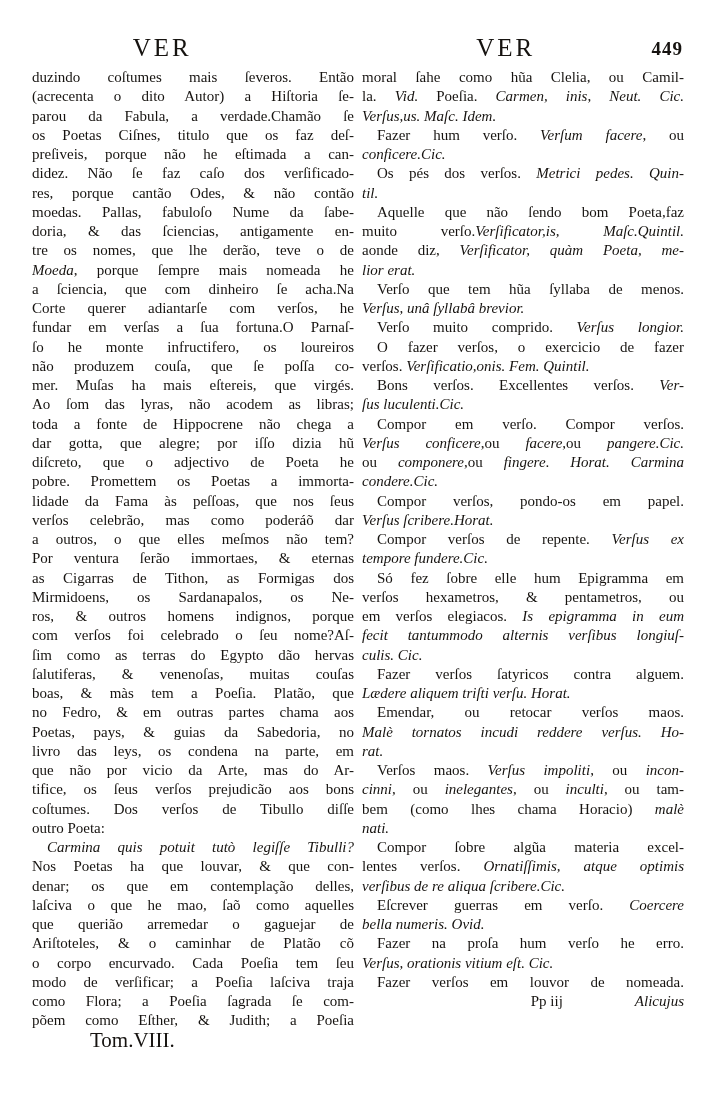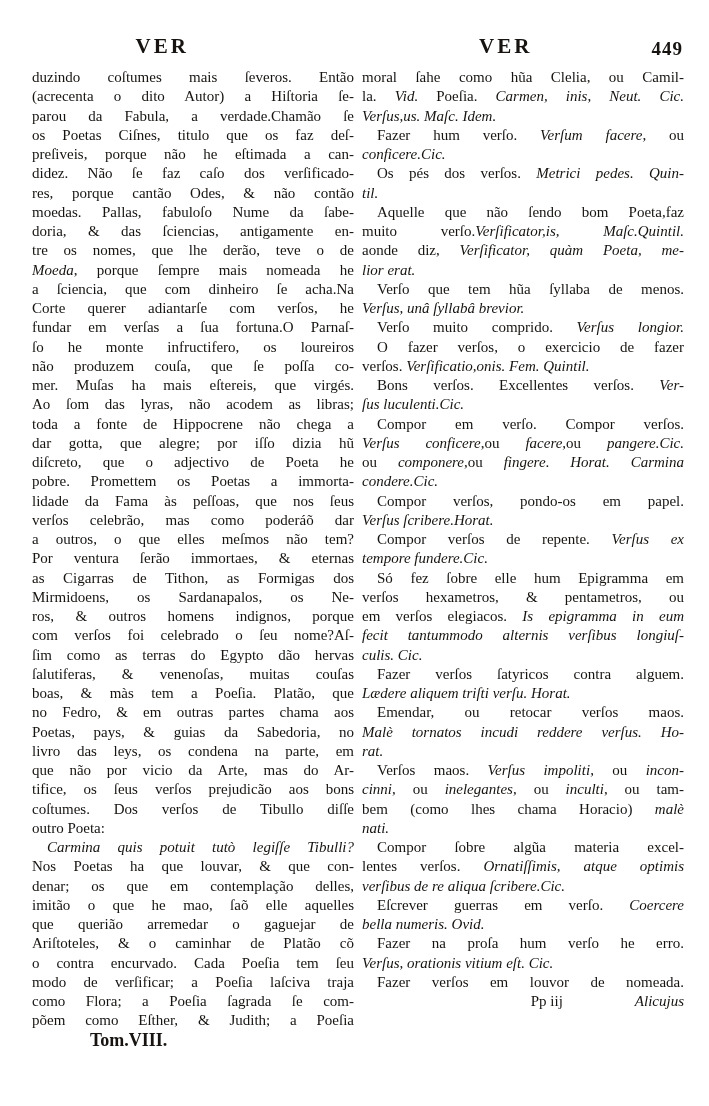--- a/index.html
+++ b/index.html
@@ -13,22 +13,22 @@
   .page { position: relative; width: 709px; height: 1106px; }
   .page-header {
     position: relative;
     display: flex;
     padding: 34px 28px 6px 32px;
     height: 26px;
   }
   .running-title {
     width: 322px;
     text-align: center;
-    font-size: 21px;
-    font-weight: bold;
+    font-size: 25px;
+    font-weight: normal;
     letter-spacing: 3px;
   }
   .running-title.left { margin-right: 8px; text-indent: -60px; }
   .running-title.right { text-indent: -30px; }
   .page-number {
     position: absolute;
     top: 38px; right: 26px;
     font-size: 19px;
     font-weight: bold;
     letter-spacing: 1px;
@@ -46,21 +46,21 @@
     height: 19.25px;
     overflow: hidden;
     text-align: justify;
     text-align-last: justify;
     text-justify: inter-word;
     white-space: normal;
   }
   .line.end { text-align-last: left; }
   .line.indent { padding-left: 15px; }
   .line i { font-style: italic; }
-  .signature { padding-left: 58px; font-size: 18px; font-weight: bold; }
+  .signature { padding-left: 58px; font-size: 21px; }
   .catch-row { display: flex; justify-content: flex-end; align-items: flex-end; }
   .catch-row .quire { margin-right: 72px; }
   .catch-row .catchword { font-style: italic; }
 </style>
 </head>
 <body style="background: rgb(255, 255, 255);">
 
 <div class="page">
   <header class="page-header">
     <div class="running-title left">VER</div>
@@ -105,24 +105,24 @@
         <div class="line">no Fedro, &amp; em outras partes chama aos</div>
         <div class="line">Poetas, pays, &amp; guias da Sabedoria, no</div>
         <div class="line">livro das leys, os condena na parte, em</div>
         <div class="line">que não por vicio da Arte, mas do Ar-</div>
         <div class="line">tifice, os ſeus verſos prejudicão aos bons</div>
         <div class="line">coſtumes. Dos verſos de Tibullo diſſe</div>
         <div class="line end">outro Poeta:</div>
         <div class="line indent"><i>Carmina quis potuit tutò legiſſe Tibulli?</i></div>
         <div class="line">Nos Poetas ha que louvar, &amp; que con-</div>
         <div class="line">denar; os que em contemplação delles,</div>
-        <div class="line">imitão o que he mao, ſaõ elle aquelles</div>
+        <div class="line">laſciva o que he mao, ſaõ como aquelles</div>
         <div class="line">que querião arremedar o gaguejar de</div>
         <div class="line">Ariſtoteles, &amp; o caminhar de Platão cõ</div>
-        <div class="line">o contra encurvado. Cada Poeſia tem ſeu</div>
+        <div class="line">o corpo encurvado. Cada Poeſia tem ſeu</div>
         <div class="line">modo de verſificar; a Poeſia laſciva traja</div>
         <div class="line">como Flora; a Poeſia ſagrada ſe com-</div>
         <div class="line">põem como Eſther, &amp; Judith; a Poeſia</div>
         <div class="line end signature">Tom.VIII.</div>
       </div>
     <div class="col" id="col-right">
         <div class="line">moral ſahe como hũa Clelia, ou Camil-</div>
         <div class="line">la. <i>Vid.</i> Poeſia. <i>Carmen, inis</i>, <i>Neut. Cic.</i></div>
         <div class="line end"><i>Verſus,us. Maſc. Idem.</i></div>
         <div class="line indent">Fazer hum verſo. <i>Verſum facere</i>, ou</div>

